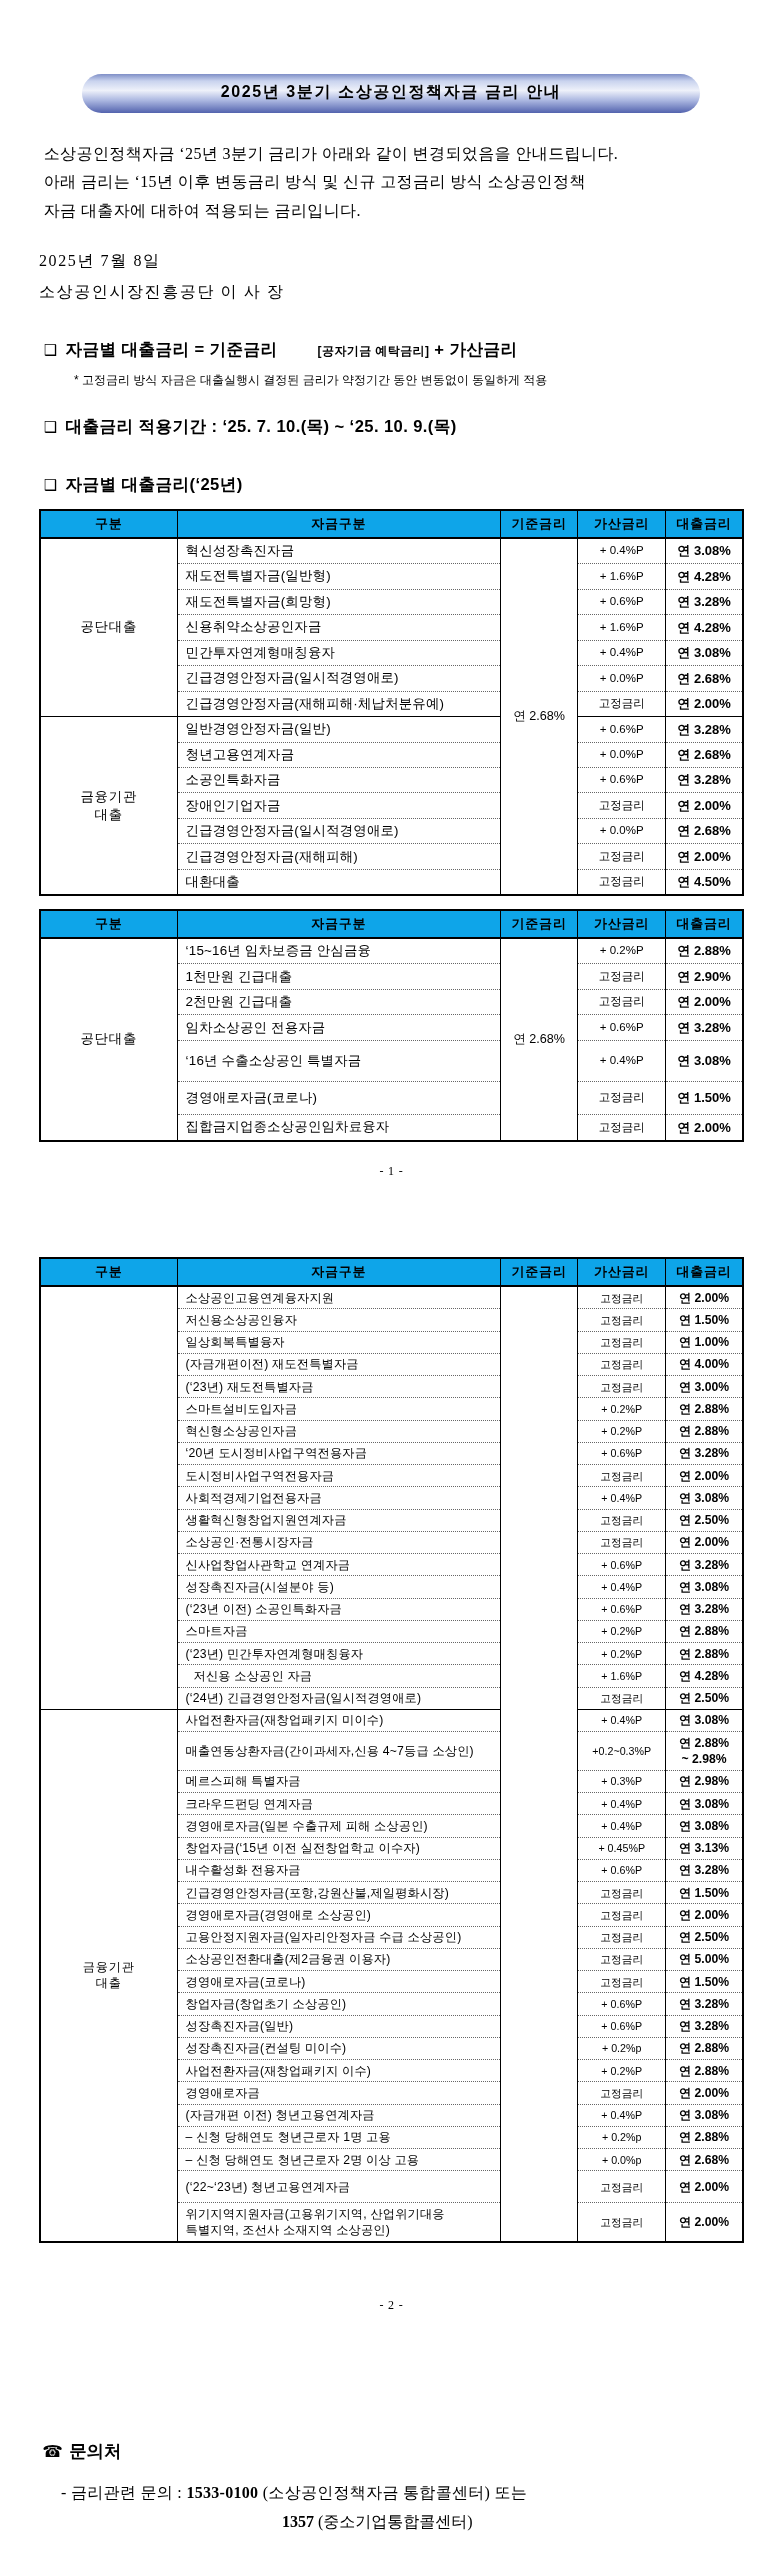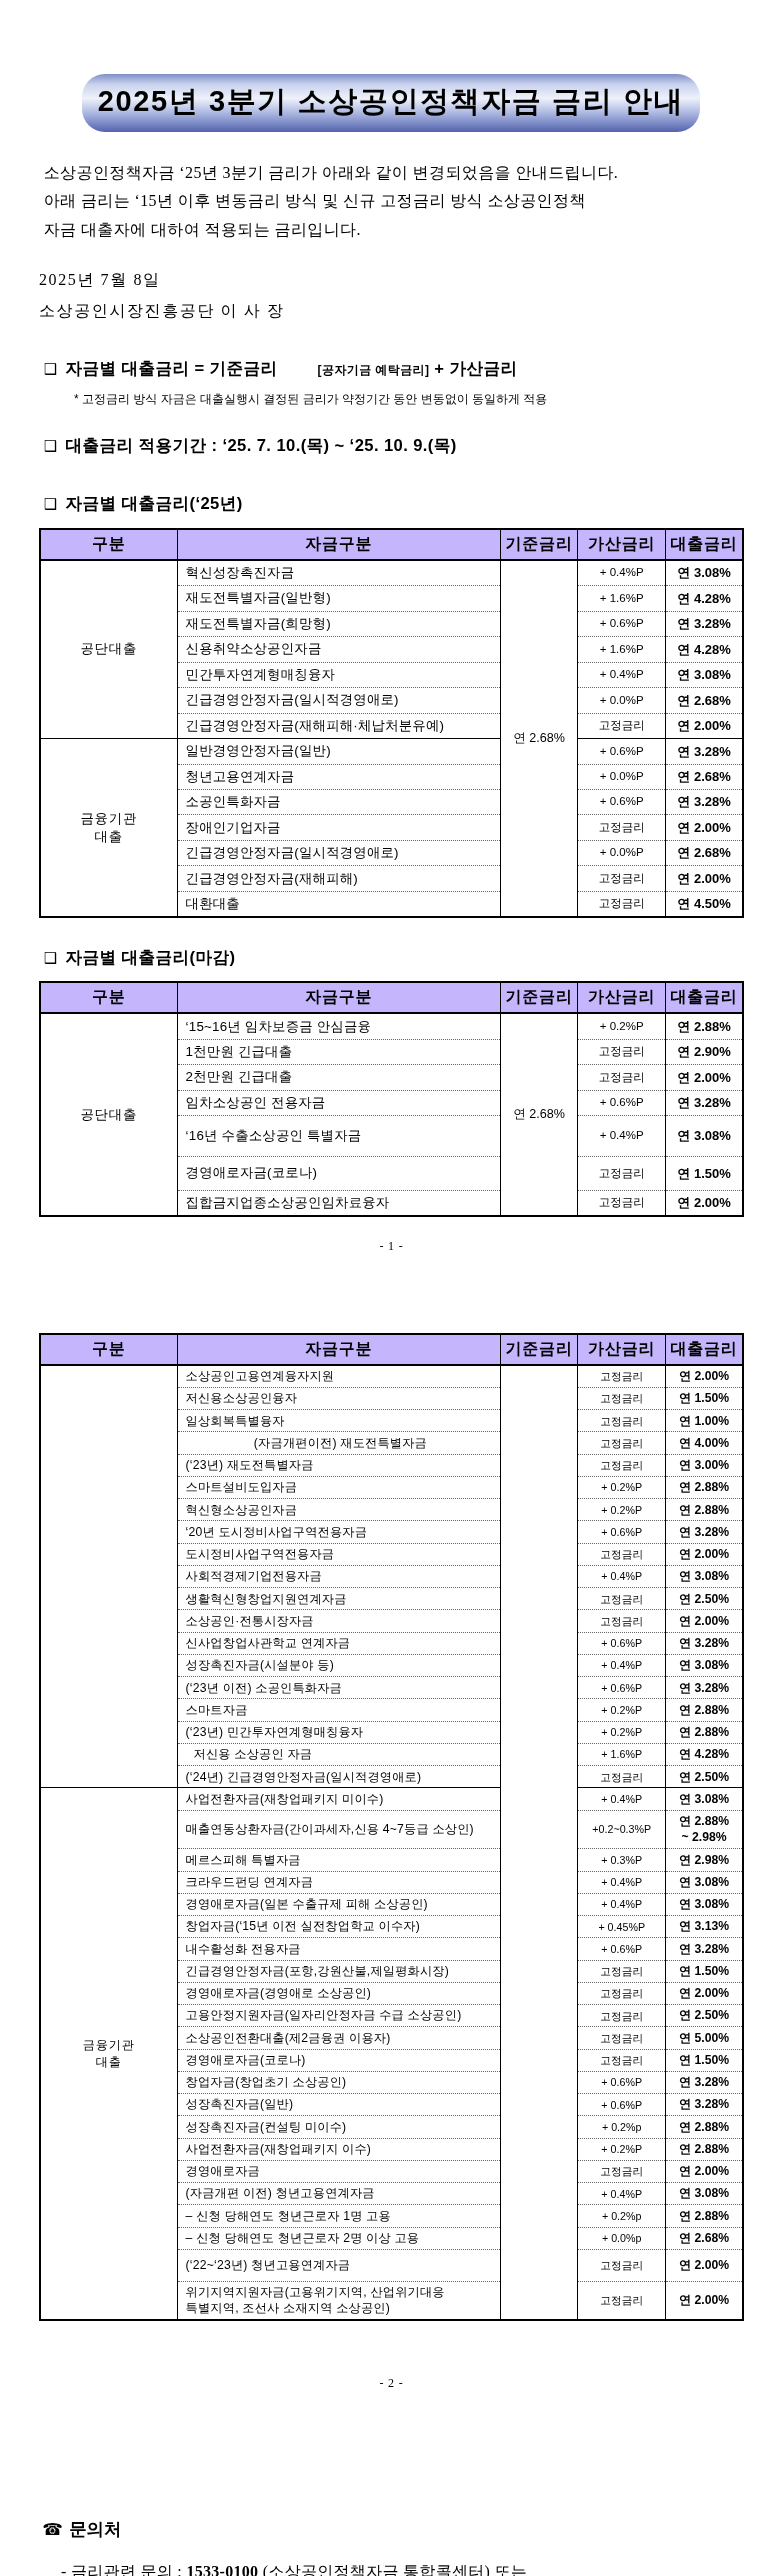--- a/index.html
+++ b/index.html
@@ -6,21 +6,21 @@
   body{width:783px;font-family:"Liberation Serif","DejaVu Serif",serif;}
   .page{padding:38px 39px 24px 39px;}
 
   
   .title-band{
     margin:36px 44px 0 43px;
     padding:8px 0 9.5px 0;
     text-align:center;
     font-family:"Liberation Sans","DejaVu Sans",sans-serif;
     font-weight:700;
-    font-size:29px;
+    font-size:16px;
     letter-spacing:1.6px;
     background:linear-gradient(180deg,#7f8fc7 0%,#c9d3ee 18%,#eef1fa 42%,#aab6e0 68%,#5363ae 100%);
     border-radius:23px;
   }
 
   .intro{margin:27px 4.7px 0 4.7px;font-size:16px;line-height:1.8;letter-spacing:0.4px;}
   .intro div{white-space:nowrap;}
 
   .date-block{margin:20.5px 51px 0 0;text-align:left;font-size:16px;line-height:1.9;letter-spacing:1.6px;}
 
@@ -32,22 +32,22 @@
 
   .table-wrap{margin:12.6px 0 0 0;}
   .rate-table{width:100%;border-collapse:collapse;border:2.4px solid #000;
     font-family:"Liberation Sans","DejaVu Sans",sans-serif;table-layout:fixed;}
   .rate-table col.c-group{width:19.5%;}
   .rate-table col.c-name{width:46%;}
   .rate-table col.c-base{width:11%;}
   .rate-table col.c-add{width:12.5%;}
   .rate-table col.c-rate{width:11%;}
   .rate-table th{
-    background:#c4b5fd;border:0.8px solid #000;border-bottom:2.4px double #000;
-    font-size:16px;font-weight:700;padding:4px 1.6px;letter-spacing:0.8px;}
+    background:#0ea5e9;border:0.8px solid #000;border-bottom:2.4px double #000;
+    font-size:13px;font-weight:700;padding:4px 1.6px;letter-spacing:0.8px;}
   .rate-table td{
     border-left:0.8px solid #000;border-right:0.8px solid #000;
     border-top:0.8px dotted #666;
     padding:3.2px 4.7px;font-size:13.4px;line-height:1.35;}
   .rate-table tbody tr:first-child td{border-top:none;}
   .rate-table tr.group-start td{border-top:1.6px solid #000;}
   .rate-table td.col-group{text-align:center;white-space:pre-line;font-size:13.4px;letter-spacing:0.8px;}
   .rate-table td.col-name{text-align:left;padding-left:8px;letter-spacing:0.2px;}
   .rate-table td.col-base{text-align:center;vertical-align:middle;font-size:12.6px;}
   .rate-table td.col-add{text-align:center;font-size:11.5px;white-space:nowrap;}
@@ -189,23 +189,20 @@
           </tr>
           <tr>
             <td class="col-name" style="white-space: pre-line;">대환대출</td>
             <td class="col-add">고정금리</td>
             <td class="col-rate">연 4.50%</td>
           </tr>
         </tbody>
       </table>
     </div>
 
-  <div class="section-h" style="margin-top:28.4px;">
-    <span class="marker">❑</span><span>자금별 대출금리(마감)</span>
-  </div>
   <div class="table-wrap">
       <table class="rate-table">
         <colgroup>
           <col class="c-group">
           <col class="c-name">
           <col class="c-base">
           <col class="c-add">
           <col class="c-rate">
         </colgroup>
         <thead>
@@ -293,21 +290,21 @@
             <td class="col-name" style="white-space: pre-line;">저신용소상공인융자</td>
             <td class="col-add">고정금리</td>
             <td class="col-rate">연 1.50%</td>
           </tr>
           <tr>
             <td class="col-name" style="white-space: pre-line;">일상회복특별융자</td>
             <td class="col-add">고정금리</td>
             <td class="col-rate">연 1.00%</td>
           </tr>
           <tr>
-            <td class="col-name" style="white-space: pre-line; text-align: center;">(자금개편이전) 재도전특별자금</td>
+            <td class="col-name" style="white-space: pre-line;">(자금개편이전) 재도전특별자금</td>
             <td class="col-add">고정금리</td>
             <td class="col-rate">연 4.00%</td>
           </tr>
           <tr>
             <td class="col-name" style="white-space: pre-line; padding-left: 8px;">(‘23년) 재도전특별자금</td>
             <td class="col-add">고정금리</td>
             <td class="col-rate">연 3.00%</td>
           </tr>
           <tr>
             <td class="col-name" style="white-space: pre-line;">스마트설비도입자금</td>

